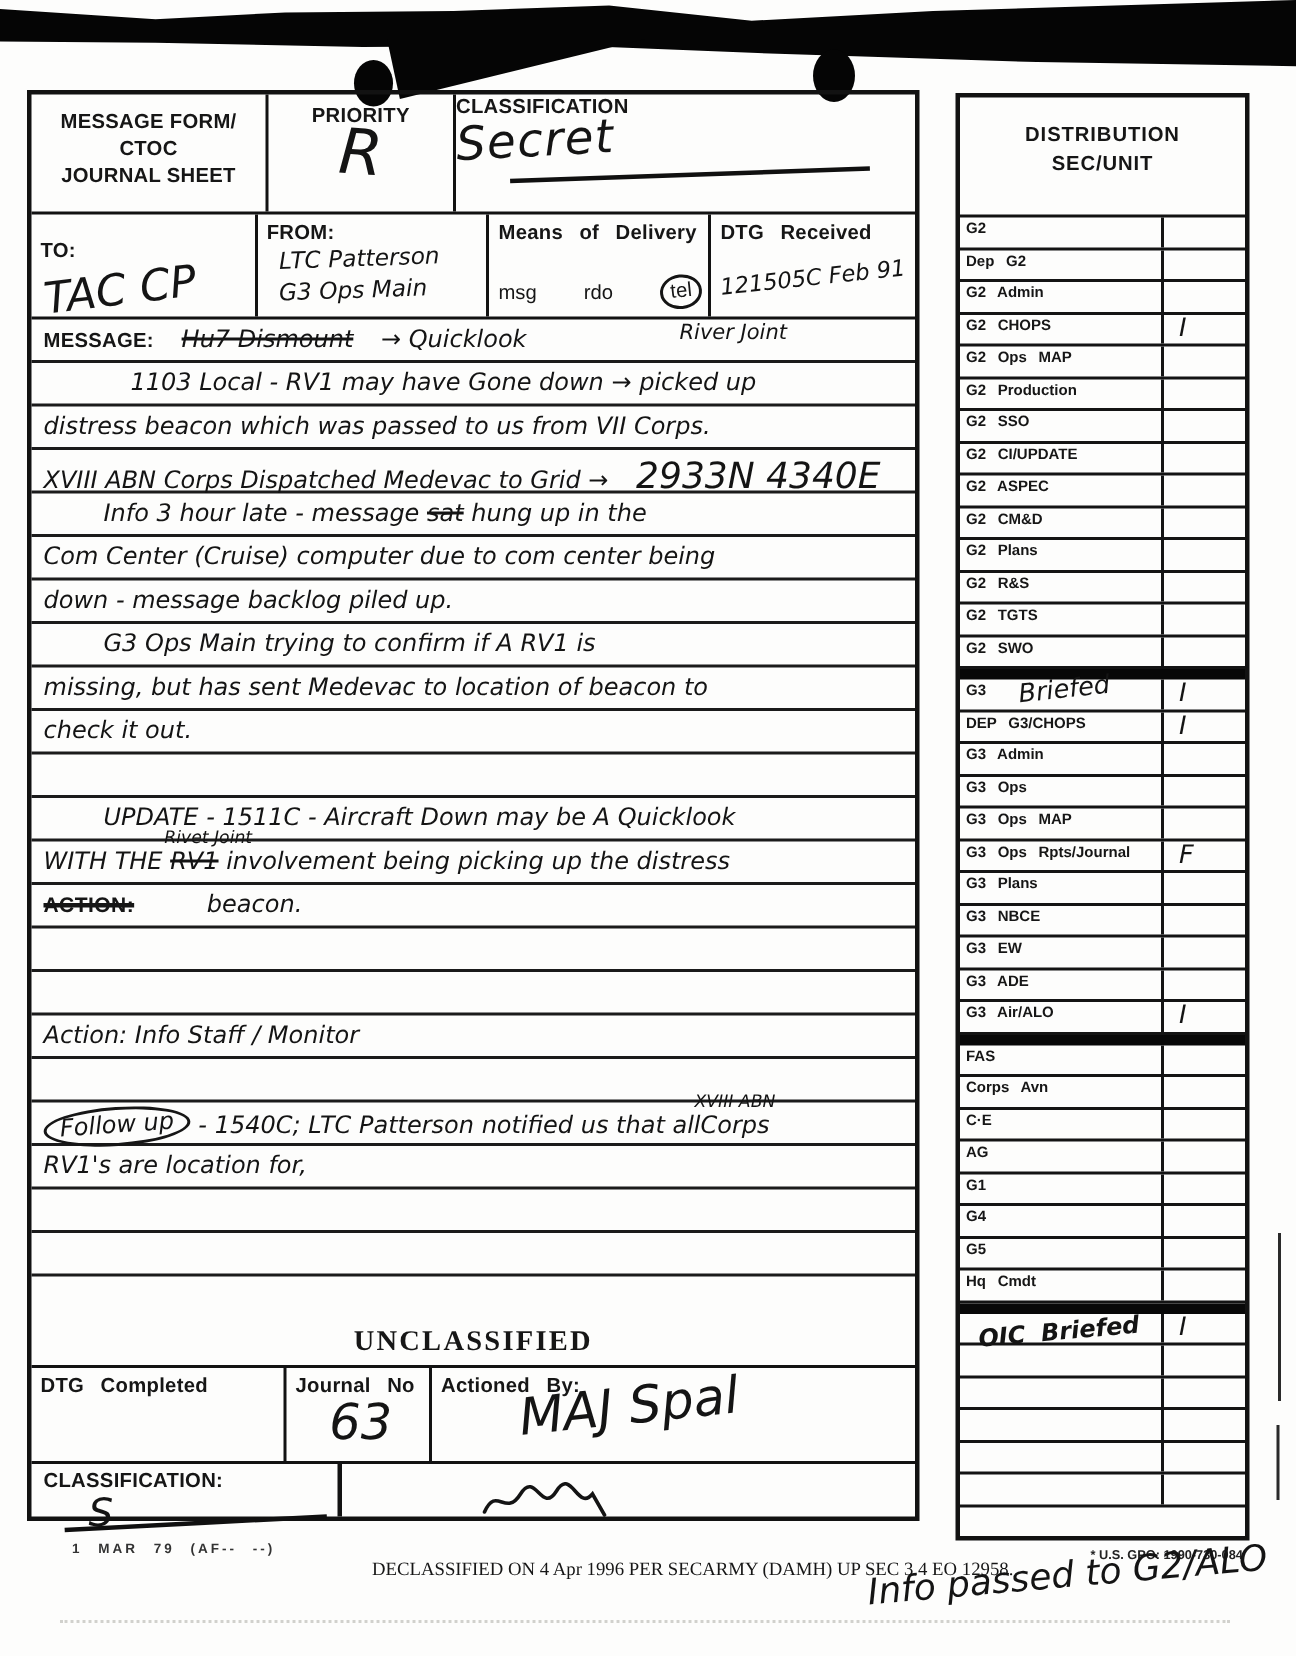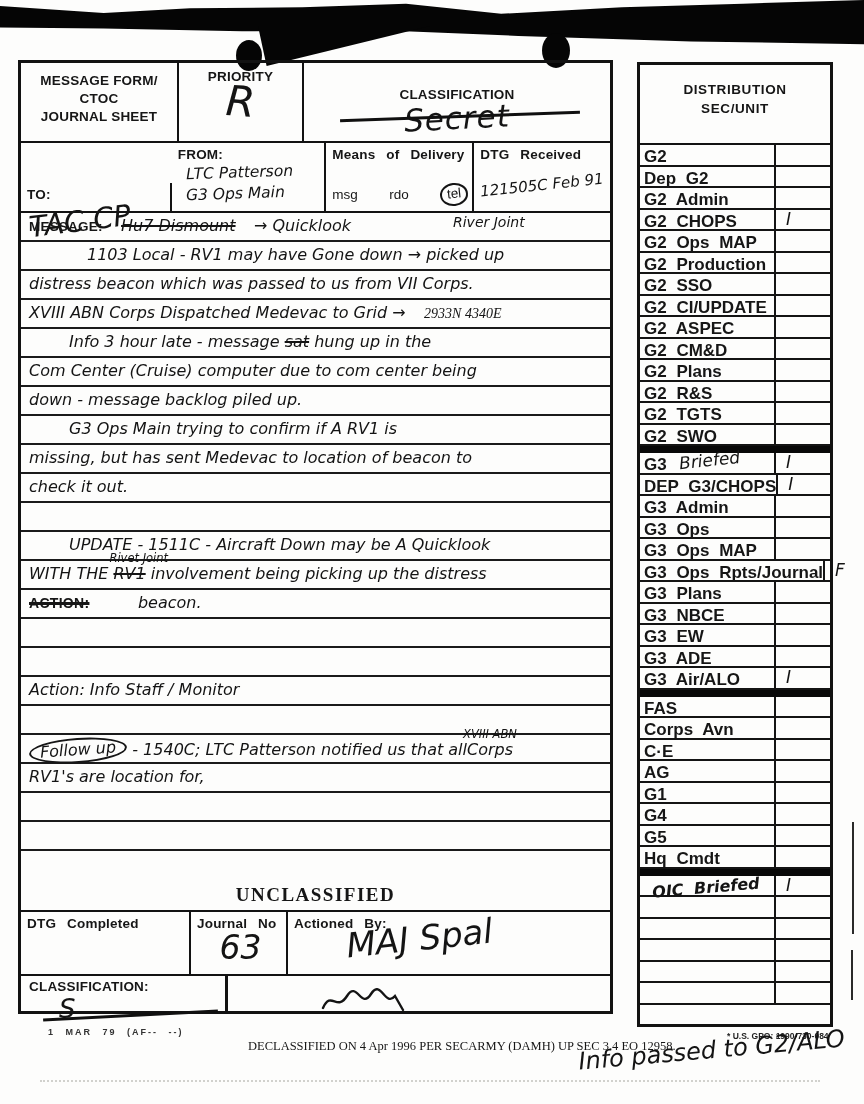--- a/index.html
+++ b/index.html
@@ -42,48 +42,48 @@
 
   
   #form-left { position:absolute; left:18px; top:60px; width:595px; border:3px solid #121212; background:transparent; }
   .frow { display:flex; border-bottom:2.5px solid #121212; }
   #header-row { height:80px; }
   .hcell { border-right:2.5px solid #121212; position:relative; }
   .hcell:last-child { border-right:none; }
   #title-cell { width:158px; text-align:center; padding-top:9px; }
   #title-cell div { font-weight:bold; font-size:13.5px; line-height:18px; letter-spacing:.2px; }
   #priority-cell { width:125px; text-align:center; padding-top:6px; }
-  #classification-cell { flex:1; text-align:center; padding-top:24px; }
+  #classification-cell { flex:1; text-align:left; padding-top:0; }
   #priority-hw { display:inline-block; font-size:42px; transform:rotate(4deg); line-height:36px; }
   #classif-hw { display:inline-block; font-size:31px; transform:rotate(-3deg); margin-top:-2px; letter-spacing:1px; }
   #classif-strike { position:absolute; left:36px; top:52px; width:240px; height:0;
     border-top:3px solid #101010; transform:rotate(-2deg); }
 
   #routing-row { height:70px; }
-  #to-cell { width:158px; padding:4px 6px;margin-top:40px; }
+  #to-cell { width:158px; padding:16px 6px; }
   #from-cell { width:162px; padding:4px 6px; }
   #means-cell { width:155px; padding:4px 6px; position:relative; }
   #dtg-cell { flex:1; padding:4px 6px; }
   #to-hw { display:inline-block; font-size:29px; transform:rotate(-7deg); margin:2px 0 0 2px; }
   .from-hw { font-size:15.5px; line-height:21px; transform:rotate(-2deg); margin-left:8px; }
   #means-opts { position:absolute; left:6px; right:4px; bottom:5px; display:flex; justify-content:space-between; align-items:center; }
   #means-opts .opt { font-size:13.5px; }
   #tel-circle { border:2px solid #141414; border-radius:50%; padding:1px 5px 3px; transform:rotate(-6deg); display:inline-block; }
   #dtg-hw { display:inline-block; font-size:15px; transform:rotate(-6deg); margin-top:14px; white-space:nowrap; }
 
   #message-area { }
   .msg-row { height:29px; border-bottom:2px solid #1b1b1b; position:relative;
     padding:3px 8px 0; white-space:nowrap; overflow:visible; }
   .msg-row:last-child { border-bottom:none; }
   .ind { padding-left:66px; }
   .ind2 { padding-left:48px; }
   .right-abs { position:absolute; left:432px; top:1px; font-size:14px; }
   .ml12 { margin-left:14px; }
   .ml40 { margin-left:44px; }
-  .grid-big { font-size:14px;font-family:Liberation Serif, serif; }
+  .grid-big { font-size:24px; }
 
   #unclass-row { height:32px; border-bottom:2.5px solid #121212; text-align:center; padding-top:4px; }
   #unclass-row span { font-family:"Liberation Serif", serif; font-weight:bold; font-size:19px; letter-spacing:1.5px; }
 
   #admin-row { height:64px; }
   #dtgc-cell { width:170px; padding:4px 6px; }
   #journal-cell { width:97px; padding:4px 2px 0 6px; }
   #actioned-cell { flex:1; padding:4px 6px; position:relative; overflow:visible; }
   #journal-hw { display:block; text-align:center; font-size:33px; line-height:34px; }
   #actioned-hw { position:absolute; left:58px; top:6px; font-size:34px; transform:rotate(-6deg); white-space:nowrap; }
@@ -95,21 +95,21 @@
     border-top:3px solid #101010; transform:rotate(-3deg); }
   #classif-vline { position:absolute; left:204px; top:0; width:2.5px; height:100%; background:#121212; }
   #scribble { position:absolute; left:300px; top:12px; }
 
   
   #dist { position:absolute; left:637px; top:62px; width:196px; height:965px;
     border:3px solid #121212; display:flex; flex-direction:column; }
   #dist-header { height:80px; border-bottom:2.5px solid #121212; text-align:center; padding-top:15px; }
   #dist-header div { font-weight:bold; font-size:13.5px; line-height:19px; letter-spacing:.6px; }
   .drow { height:21.5px; border-bottom:2px solid #141414; display:flex; align-items:stretch; }
-  .dlabel { flex:1; font-size:17px; font-weight:bold; word-spacing:5px; padding:2px 0 0 4px;
+  .dlabel { flex:1; font-size:10px; font-weight:bold; word-spacing:5px; padding:2px 0 0 4px;
     white-space:nowrap; overflow:visible; }
   .dmark { width:56px; border-left:2px solid #141414; padding:0 0 0 10px; position:relative; }
   .dmark span { font-size:17px; line-height:18px; }
   .dnote { position:absolute; margin-left:-112px; margin-top:-2px; font-size:15px; transform:rotate(-6deg); white-space:nowrap; }
   .ddivider { height:7px; background:#080808; }
   .drow-note-only .dnote2 { font-size:16px; transform:rotate(-5deg); padding-left:12px; white-space:nowrap; }
 
   
   #form-number { position:absolute; left:48px; top:1027px; font-size:9px; font-weight:bold;
     letter-spacing:2px; color:#333; word-spacing:6px; }

